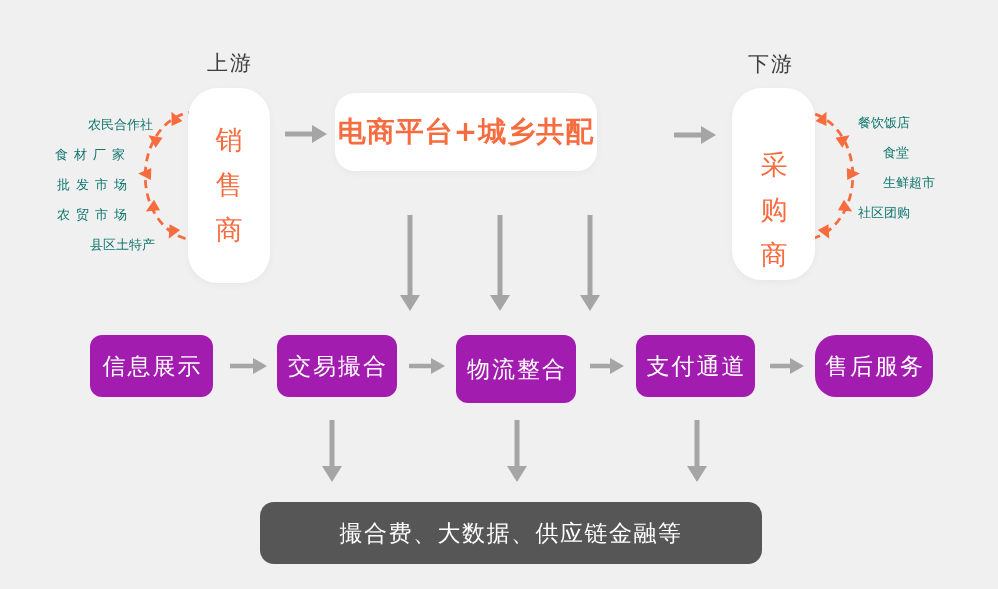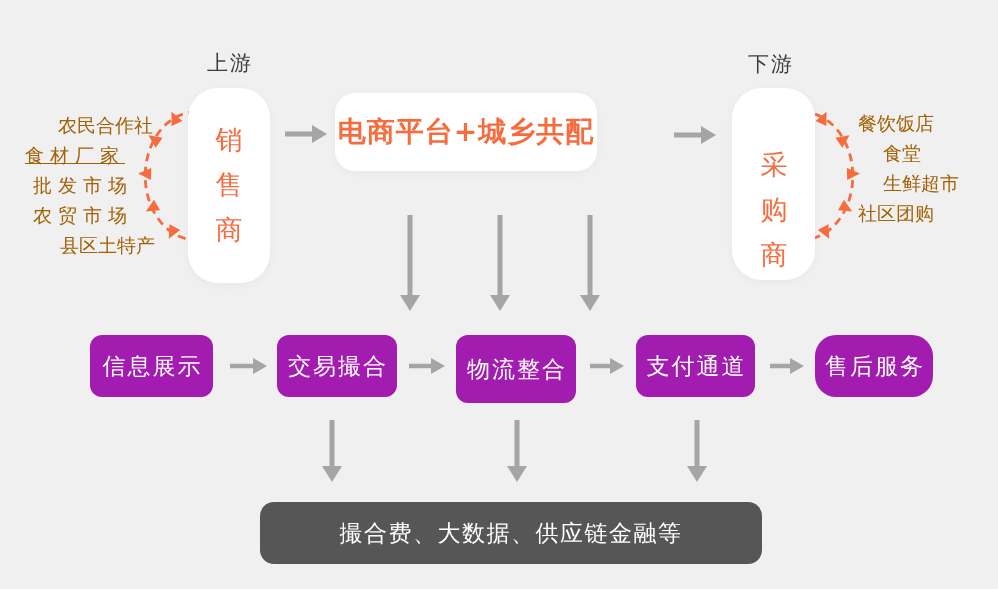--- a/index.html
+++ b/index.html
@@ -31,21 +31,21 @@
   }
   .platform-box{
     background:#ffffff;border-radius:20px;
     box-shadow:0 2px 8px rgba(0,0,0,0.04);
     display:flex;align-items:center;justify-content:center;
   }
   .platform-title{
     font-size:28px;font-weight:bold;color:#f76c3f;
     letter-spacing:1px;white-space:nowrap;
   }
-  .side-list{font-size:19px;color:#a16207;}
+  .side-list{font-size:13px;color:#0f766e;}
   .side-list .row{height:30px;line-height:30px;white-space:nowrap;}
   .left-list{text-align:right;}
   .left-list .spaced{letter-spacing:6px;}
   .proc-box{
     background:#a21caf;border-radius:12px;
     display:flex;align-items:center;justify-content:center;
     color:#ffffff;font-size:23px;letter-spacing:2px;text-indent:2px;
     white-space:nowrap;
   }
   .bottom-box{
@@ -145,21 +145,21 @@
 
   <div class="abs white-box" style="left:732px;top:88px;width:83px;height:192px;"></div>
   <div class="abs v-entity" style="left:757px;top:114px;margin-top:28px;">采购商</div>
 
   <div class="abs platform-box" style="left:335px;top:93px;width:262px;height:78px;">
     <span class="platform-title">电商平台+城乡共配</span>
   </div>
 
   <div class="abs side-list left-list" style="left:25px;top:110px;width:130px;">
     <div class="row" style="margin-right:2px;">农民合作社</div>
-    <div class="row spaced" style="margin-right:32px;text-decoration:underline;">食材厂家</div>
+    <div class="row spaced" style="margin-right:24px;">食材厂家</div>
     <div class="row spaced" style="margin-right:22px;">批发市场</div>
     <div class="row spaced" style="margin-right:22px;">农贸市场</div>
     <div class="row" style="margin-right:0;">县区土特产</div>
   </div>
 
   <div class="abs side-list" style="left:858px;top:108px;width:130px;">
     <div class="row" style="margin-left:0;">餐饮饭店</div>
     <div class="row" style="margin-left:25px;">食堂</div>
     <div class="row" style="margin-left:25px;">生鲜超市</div>
     <div class="row" style="margin-left:0;">社区团购</div>

